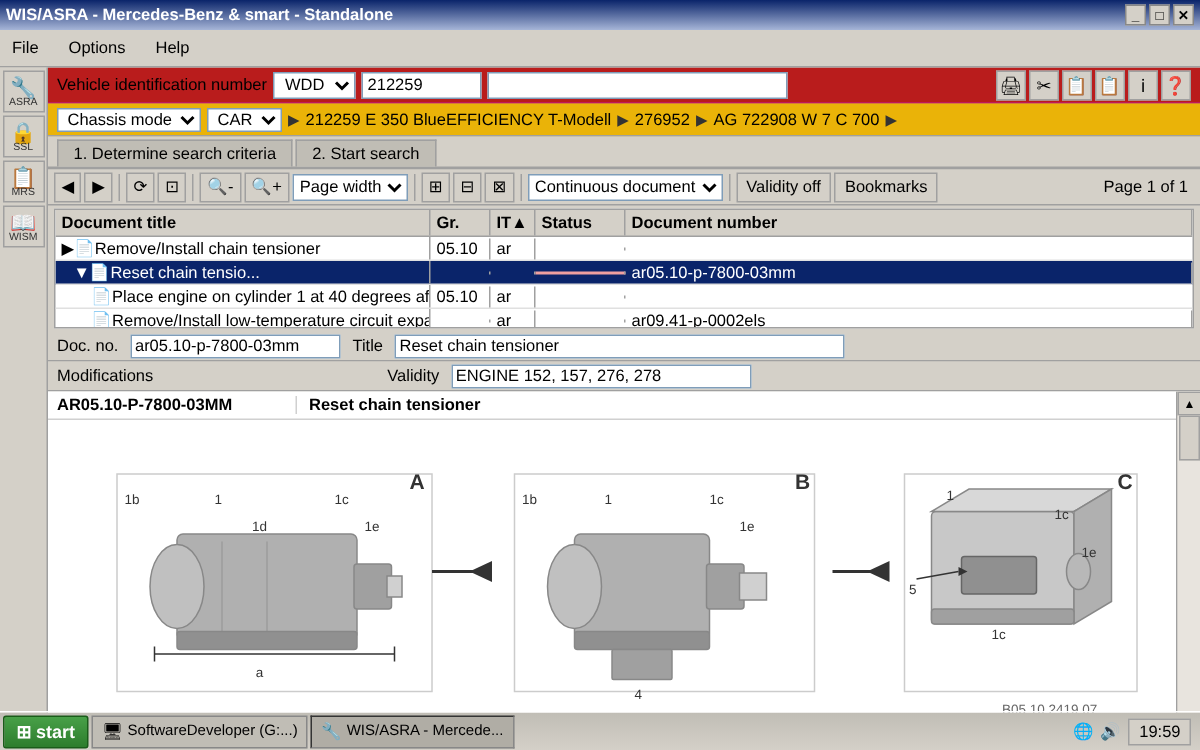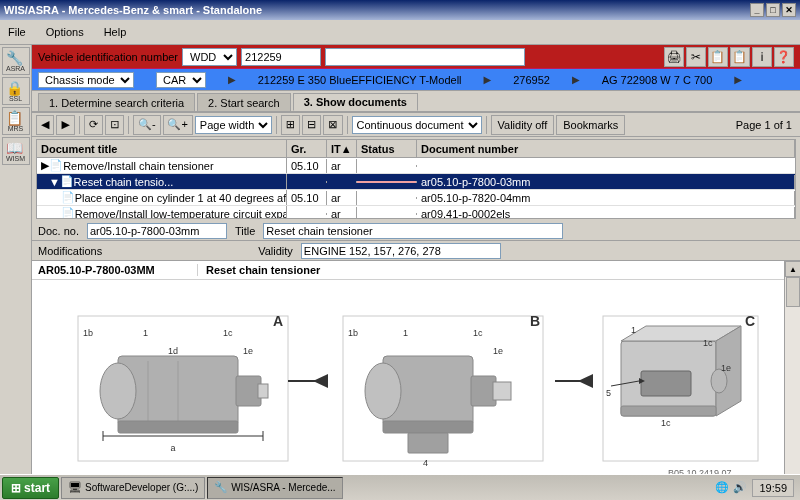--- a/index.html
+++ b/index.html
@@ -121,25 +121,25 @@
       width: 20px; height: 20px;
       background: #d4d0c8;
       border: 1px solid #a0a0a0;
       display: flex; align-items: center; justify-content: center;
       font-size: 12px;
       cursor: pointer;
     }
 
     
     .chassis-bar {
-      background: #3b82f6;
+      background: #eab308;
       padding: 2px 6px;
       display: flex;
       align-items: center;
-      gap: 22px;
+      gap: 4px;
       border-bottom: 1px solid #a0a0a0;
       height: 22px;
       font-size: 11px;
     }
     .chassis-dropdown {
       height: 16px;
       border: 1px solid #7f9db9;
       background: white;
       font-size: 11px;
       padding: 0 2px;
@@ -535,23 +535,20 @@
       <span class="chassis-text">AG 722908 W 7 C 700</span>
       <span class="arrow">▶</span>
     </div>
 
     <div class="tab-bar">
       <div class="tab">
         <span>1. Determine search criteria</span>
       </div>
       <div class="tab">
         <span>2. Start search</span>
-      </div>
-      <div class="tab active">
-        <span>3. Show documents</span>
       </div>
     </div>
 
     <div class="toolbar">
       <div class="toolbar-btn">◀</div>
       <div class="toolbar-btn">▶</div>
       <div class="toolbar-separator"></div>
       <div class="toolbar-btn">⟳</div>
       <div class="toolbar-btn">⊡</div>
       <div class="toolbar-separator"></div>
@@ -607,21 +604,20 @@
       </div>
 
       <div class="doc-row">
         <div class="doc-col col-title doc-row-indent2">
           <span>📄</span>
           <span>Place engine on cylinder 1 at 40 degrees after top dead center</span>
         </div>
         <div class="doc-col col-gr">05.10</div>
         <div class="doc-col col-it">ar</div>
         <div class="doc-col col-status"></div>
-        <div class="doc-col col-docnum">ar05.10-p-7820-04mm</div>
       </div>
 
       <div class="doc-row">
         <div class="doc-col col-title doc-row-indent2">
           <span>📄</span>
           <span>Remove/Install low-temperature circuit expansion reservoir with cs09.41...</span>
         </div>
         <div class="doc-col col-gr"></div>
         <div class="doc-col col-it">ar</div>
         <div class="doc-col col-status"></div>

